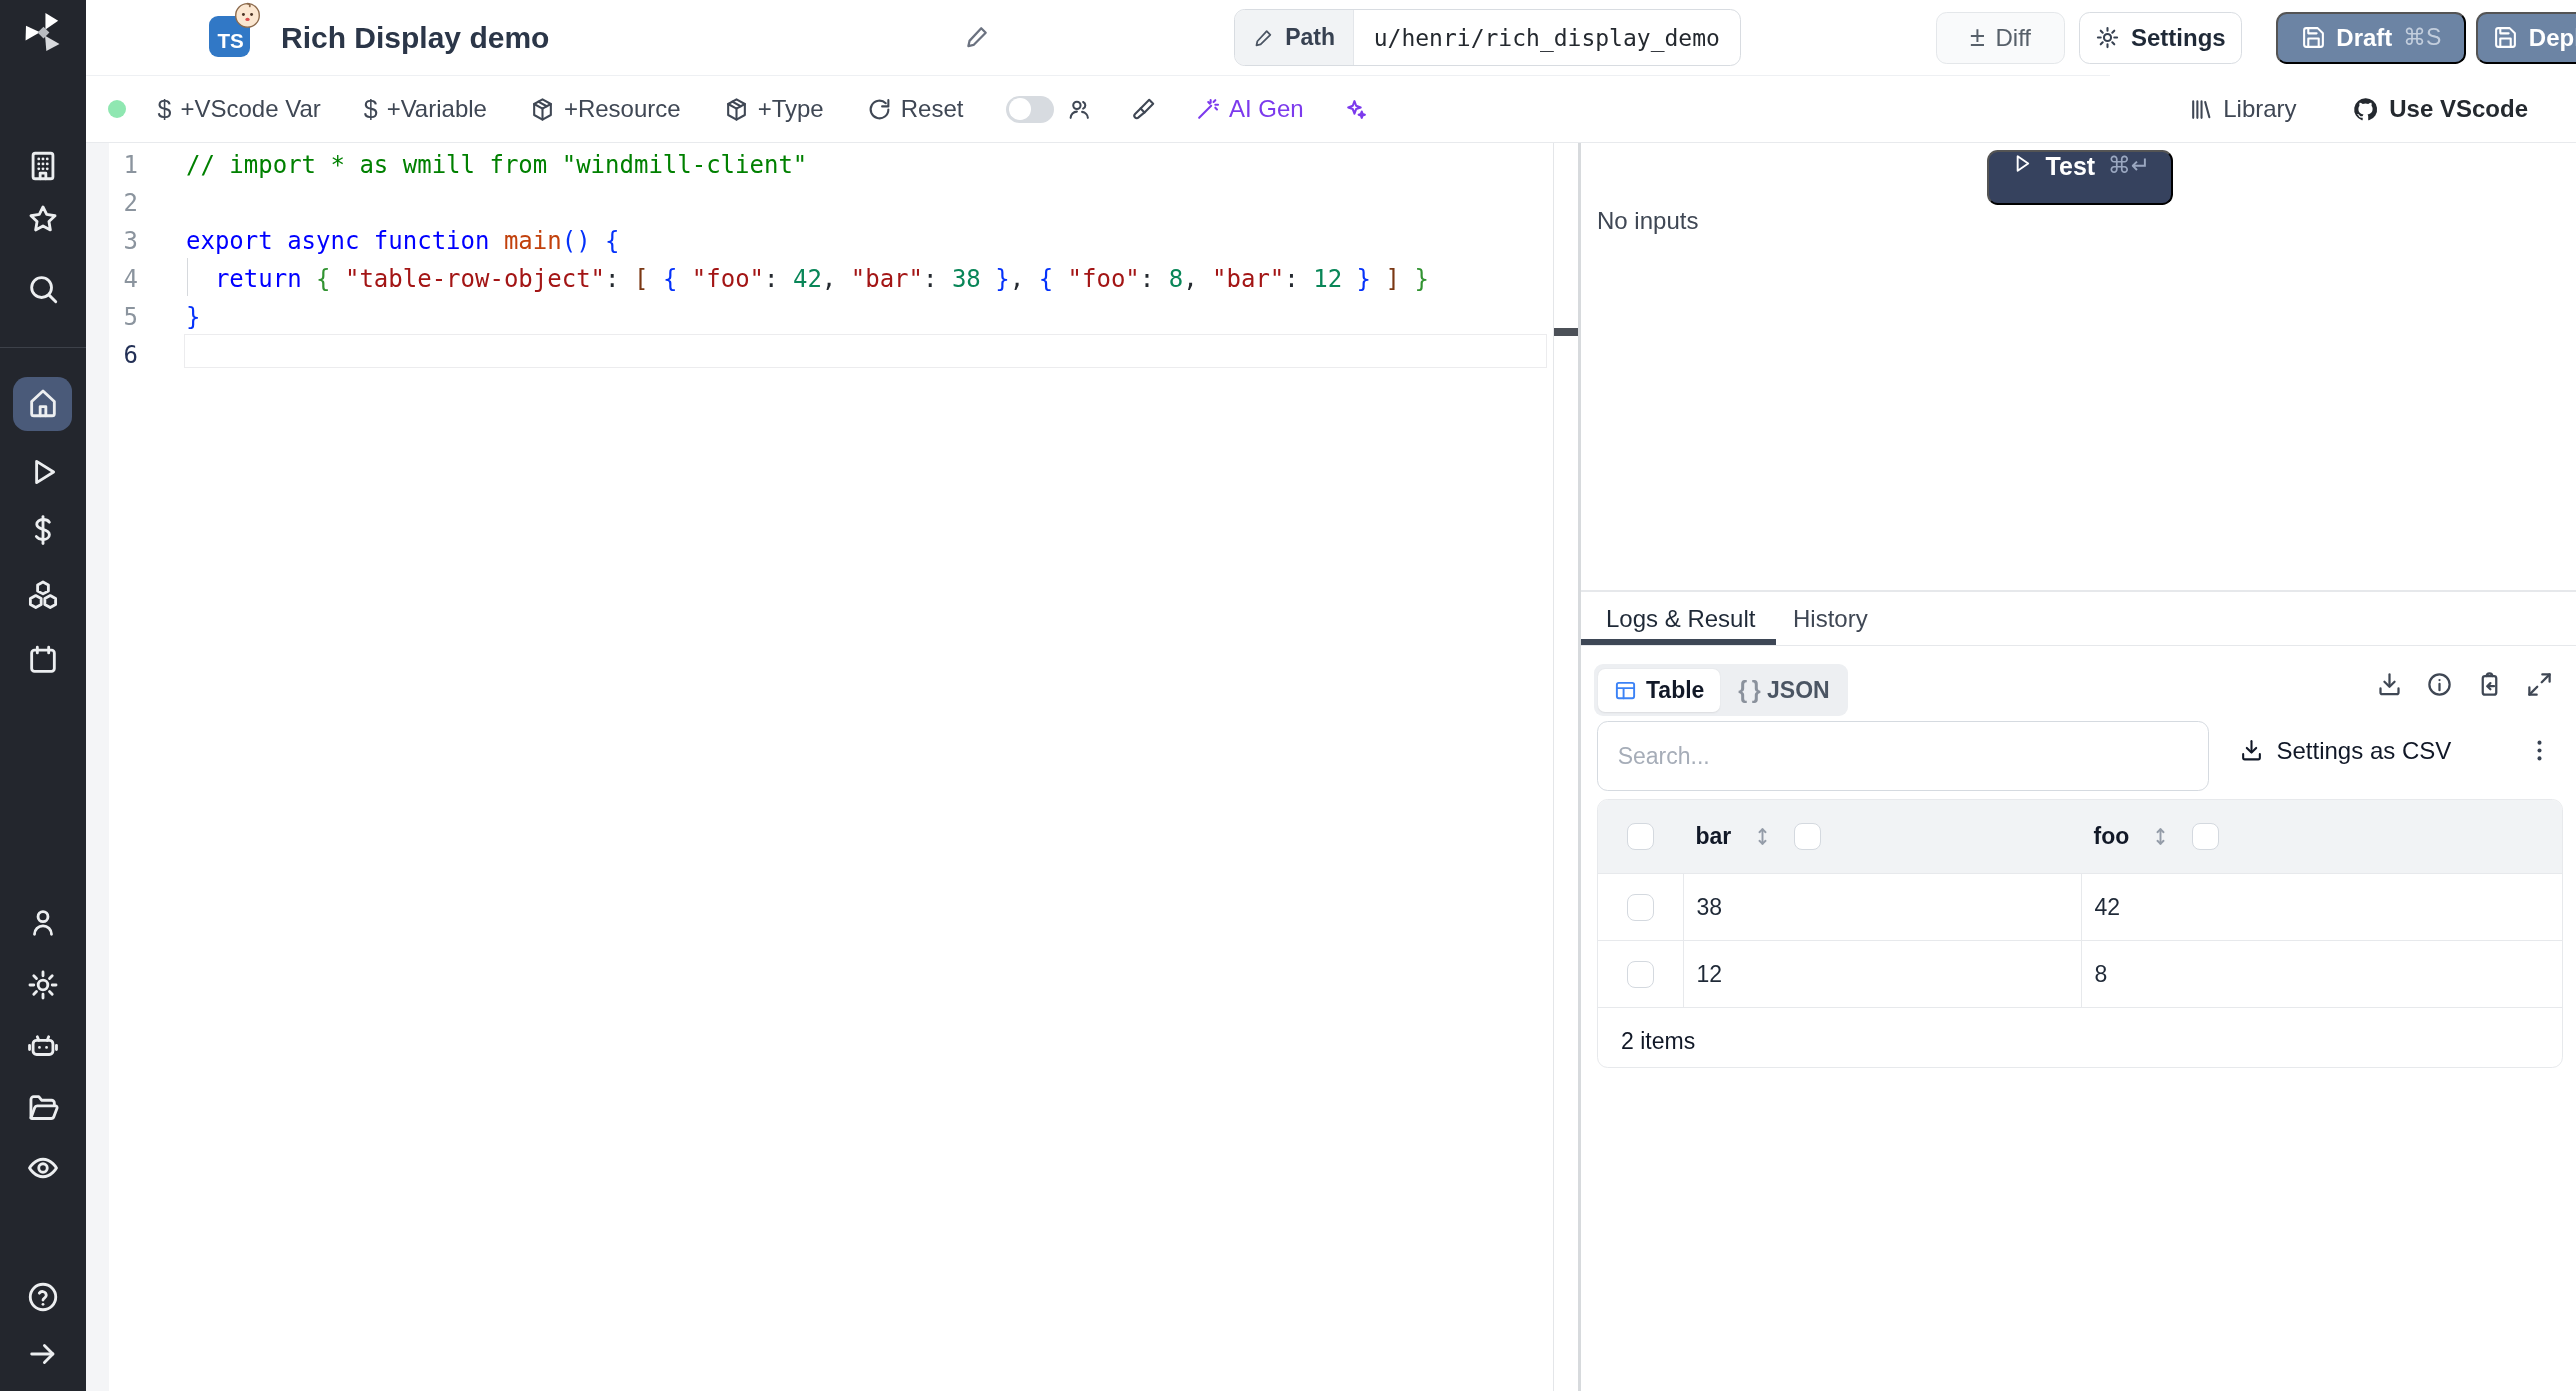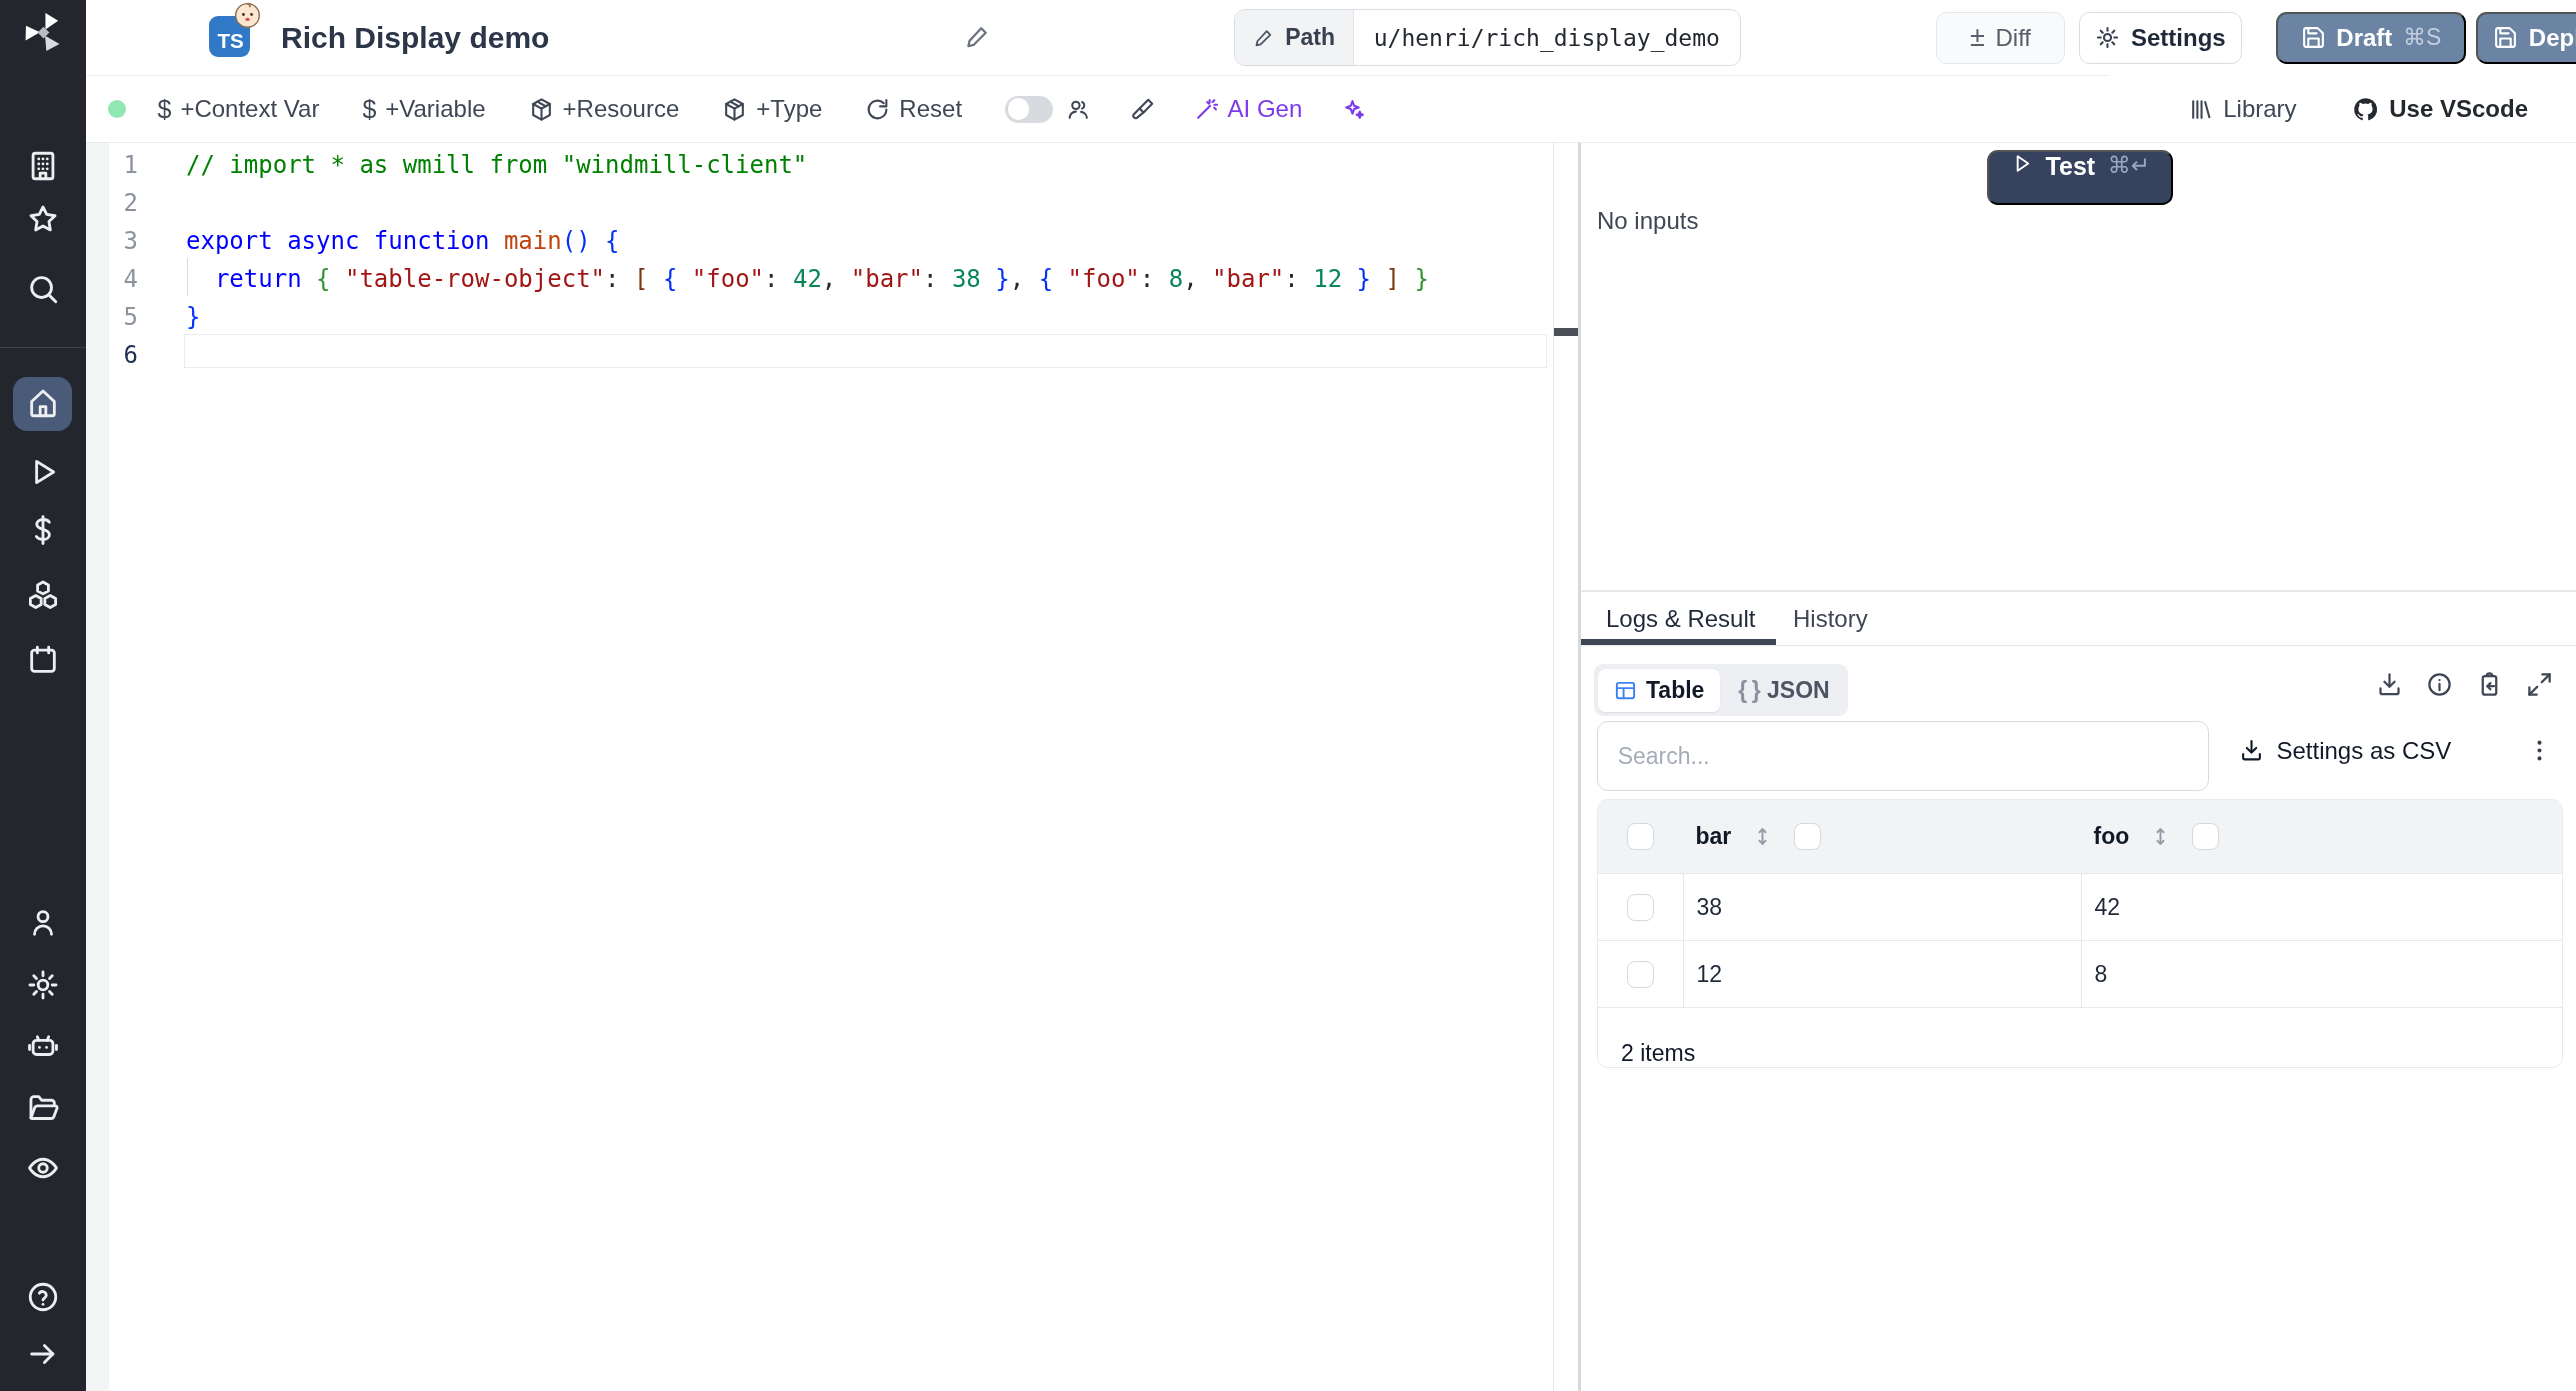--- a/index.html
+++ b/index.html
@@ -92,21 +92,21 @@
   .kebab-btn { position:absolute; left:945px; top:578px; height:59px; display:flex; align-items:center; color:#374151; }
 
   .rtable { position:absolute; left:16px; top:656px; width:966px; border:0.9px solid #e7e9ec; border-radius:10.7px; overflow:hidden; background:#fff; }
   .thead { display:grid; grid-template-columns:85px 398px 1fr; align-items:center; height:73px; background:#f1f3f5; }
   .thead .hcell { display:flex; align-items:center; gap:19.7px; padding-left:12.5px; font-size:23px; font-weight:700; color:#111827; }
   .checkbox { width:27px; height:27px; border:1.8px solid #d4d9df; border-radius:8px; background:#fff; flex:none; }
   .cb-center { display:flex; justify-content:center; }
   .sort-ic { color:#949ca8; }
   .trow { display:grid; grid-template-columns:85px 398px 1fr; align-items:center; height:67px; border-top:0.9px solid #e7e9ec; background:#fff; }
   .trow .cell { padding-left:12.5px; font-size:23px; color:#1f2937; height:100%; display:flex; align-items:center; border-left:0.9px solid #e7e9ec; }
-  .tfoot { display:flex; align-items:flex-end; justify-content:space-between; height:60px; border-top:0.9px solid #e7e9ec; padding:8px 23px 0 23px; }
+  .tfoot { display:flex; align-items:center; justify-content:space-between; height:60px; border-top:0.9px solid #e7e9ec; padding:8px 23px 0 23px; }
   .tfoot .items { font-size:23px; color:#111827; }
   .tfoot .right { display:flex; align-items:center; gap:18px; }
   .page-ind { font-size:23px; color:#374151; }
   .page-size { width:114px; height:50px; border:1.8px solid #d5dae0; border-radius:9px; display:flex; align-items:center; justify-content:space-between; padding:0 14.3px; font-size:23px; color:#1f2937; background:#fff; }
   .prev-btn { height:50px; background:#eef0f3; border-radius:9px; display:flex; align-items:center; gap:12.5px; padding:0 21.5px; font-size:24px; font-weight:500; color:#3f4754; }
 </style>
 </head>
 <body>
 
 <div id="app">
@@ -278,21 +278,21 @@
         </svg>
       <span>Deploy</span>
     </button>
   </header>
 
   <div id="toolbar">
     <div class="tb-left">
       <span class="green-dot"></span>
       <button class="tb-item" style="background:none;border:none;cursor:pointer">
         <span class="tb-dollar">$</span>
-        <span>+Context Var</span>
+        <span>+VScode Var</span>
       </button>
       <button class="tb-item" style="background:none;border:none;cursor:pointer">
         <span class="tb-dollar">$</span>
         <span>+Variable</span>
       </button>
       <button class="tb-item" style="background:none;border:none;cursor:pointer">
         <svg class="ic" viewBox="0 0 24 24">
             <path d="M12 2.3l8 4.4v10.6l-8 4.4-8-4.4V6.7z"></path>
             <path d="M4 6.7l8 4.4 8-4.4"></path>
             <path d="M12 11.1V21.7"></path>

